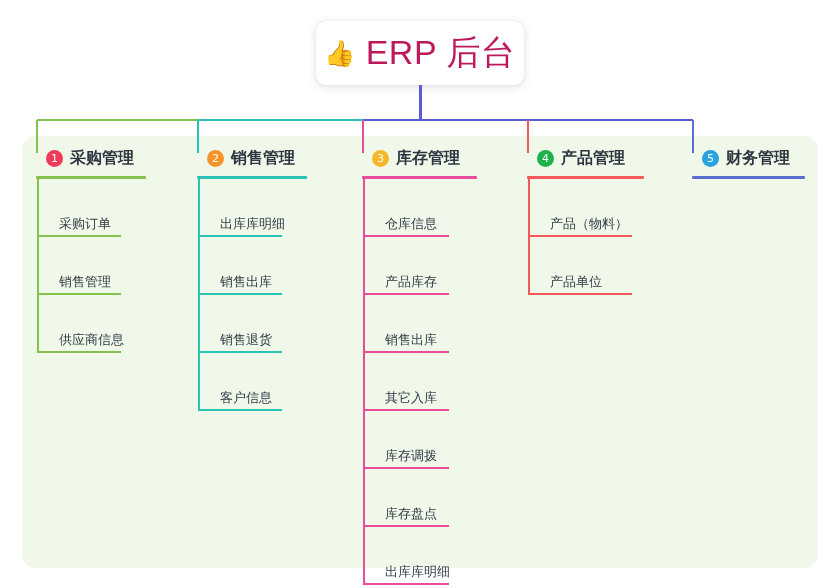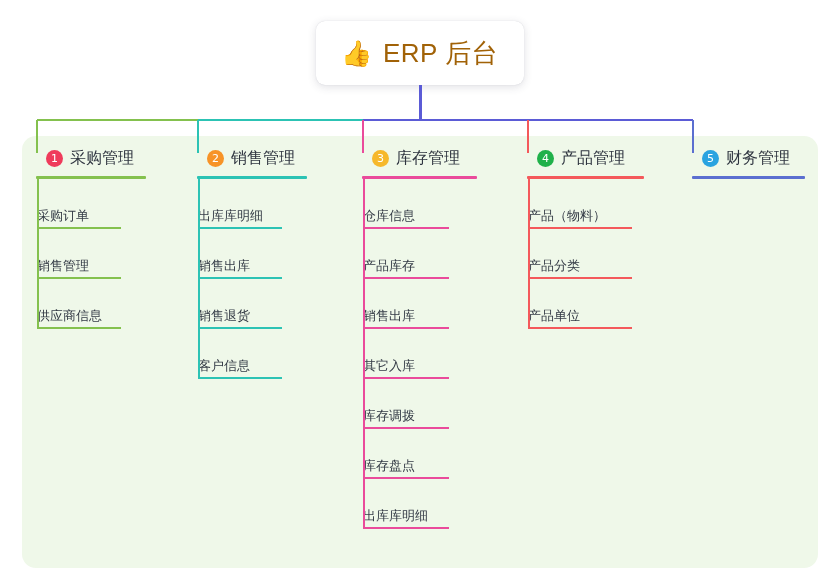--- a/index.html
+++ b/index.html
@@ -36,22 +36,22 @@
     justify-content: center;
     gap: 10px;
     box-sizing: border-box;
   }
   .root-emoji {
     font-size: 25px;
     line-height: 1;
     display: inline-block;
   }
   .root-title {
-    font-size: 26px;
-    color: #a16207;
+    font-size: 34px;
+    color: #be185d;
     letter-spacing: 0.5px;
     white-space: nowrap;
   }
 
   
   .panel {
     position: absolute;
     left: 22px;
     top: 136px;
     width: 796px;
@@ -91,36 +91,38 @@
     font-size: 11px;
     line-height: 17px;
     text-align: center;
     flex: 0 0 auto;
     font-family: "DejaVu Sans", sans-serif;
   }
   .col-title {
     font-size: 16px;
     color: #2f3540;
     white-space: nowrap;
+    font-weight: bold;
   }
   .col-underline {
     height: 3px;
     margin-top: 5px;
     border-radius: 1px;
   }
 
   .items {
     position: relative;
     margin-left: 1px;
     padding-top: 0px;
   }
   .item {
     position: relative;
-    height: 50px;
+    height: 58px;
     box-sizing: border-box;
+    padding-left: 22px;
     display: flex;
     align-items: flex-end;
   }
   .item-label {
     font-size: 13px;
     color: #333a45;
     white-space: nowrap;
     padding-bottom: 4px;
   }
   
@@ -243,23 +245,20 @@
         <div class="col-header">
           <span class="badge" style="background: rgb(32, 177, 74);">4</span>
           <span class="col-title">产品管理</span>
         </div>
         <div class="col-underline" style="background: rgb(244, 89, 91); width: 117px;"></div>
         <div class="items">
           <div class="item" style="--line: #f4595b; --ul: 104px;">
             <span class="item-label">产品（物料）</span>
           </div>
           <div class="item" style="--line: #f4595b; --ul: 104px;">
-            <span class="item-label">产品分类</span>
-          </div>
-          <div class="item" style="--line: #f4595b; --ul: 104px;">
             <span class="item-label">产品单位</span>
           </div>
         </div>
       </div>
       <div class="column" style="left: 692px;">
         <div class="col-header">
           <span class="badge" style="background: rgb(41, 163, 224);">5</span>
           <span class="col-title">财务管理</span>
         </div>
         <div class="col-underline" style="background: rgb(91, 111, 208); width: 113px;"></div>

